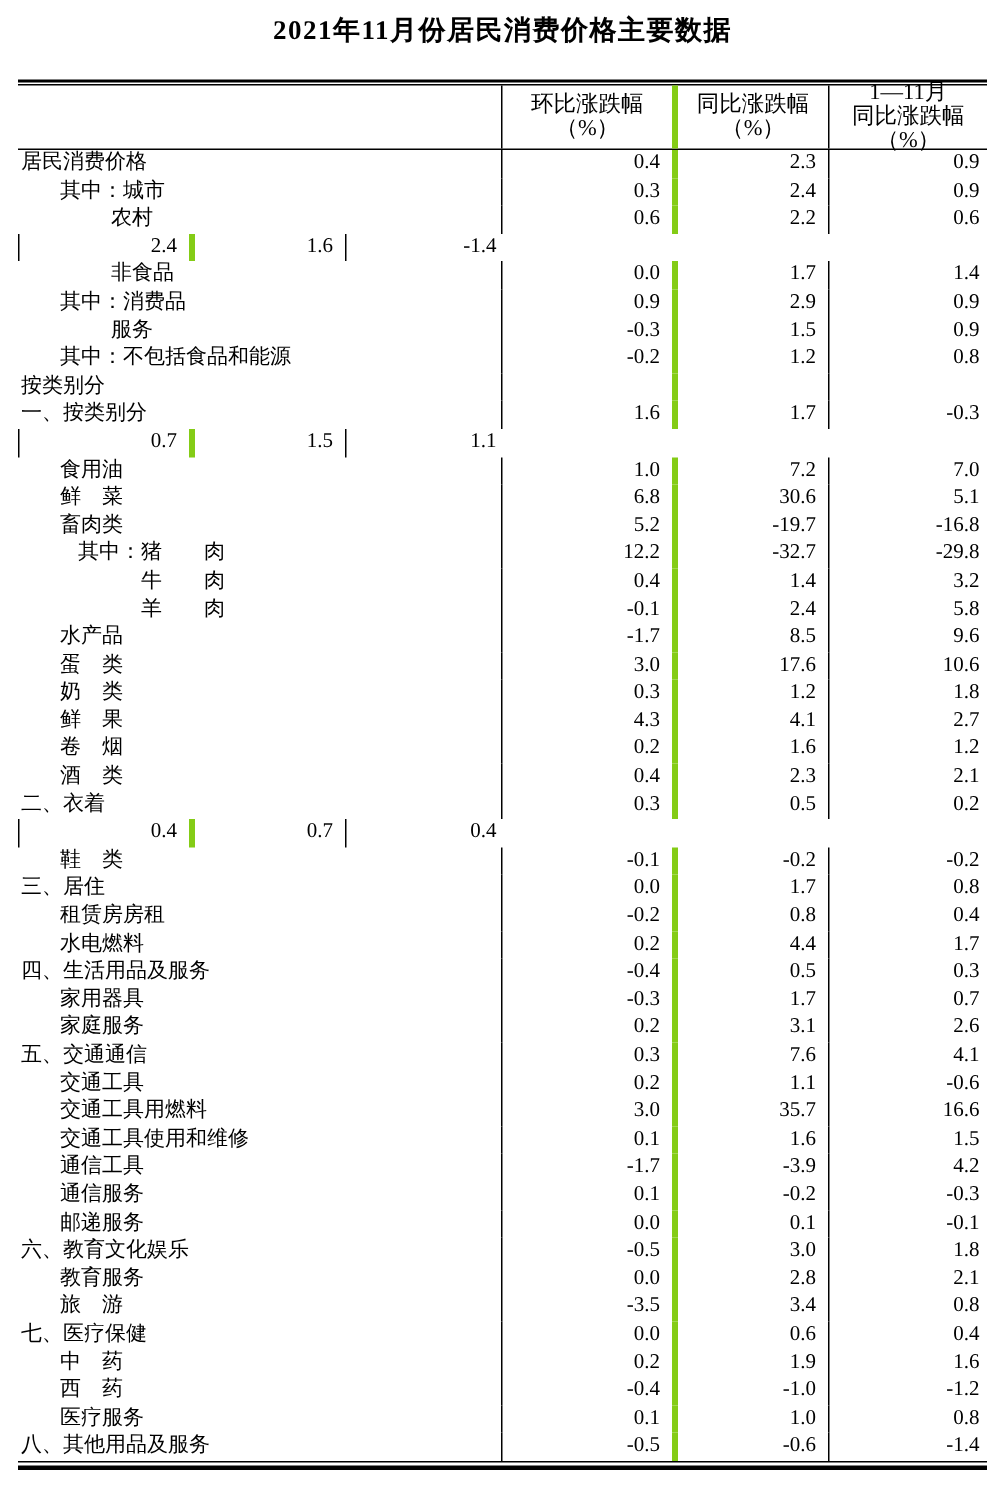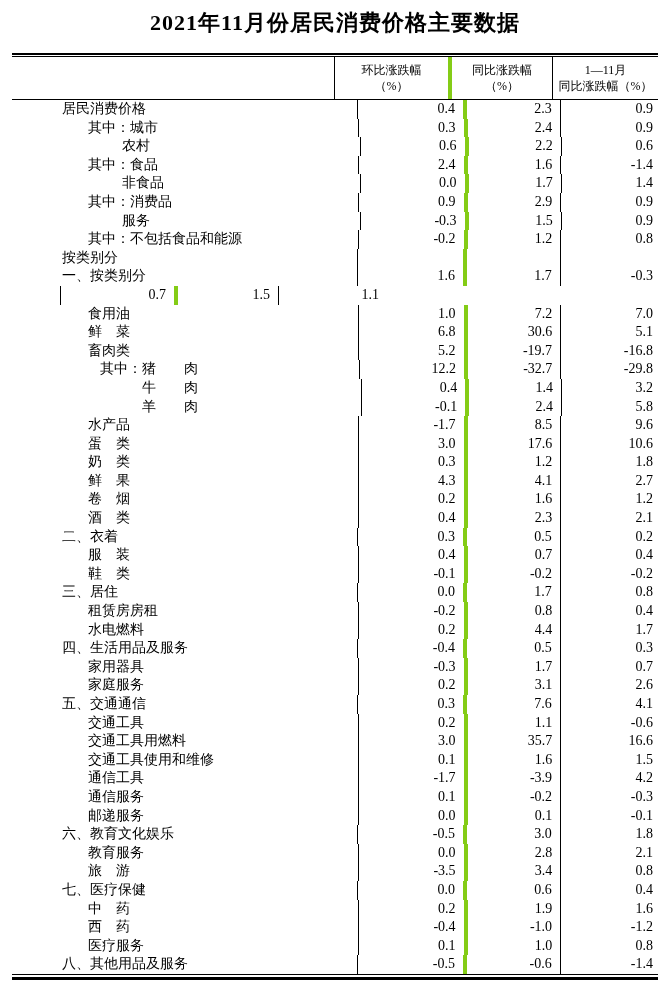--- a/index.html
+++ b/index.html
@@ -7,42 +7,42 @@
     position:relative;
     width:670px;height:990px;
     background:#ffffff;
     color:#000;
     font-family:"Liberation Serif","DejaVu Serif",serif;
     overflow:hidden;
   }
   .title{
     position:absolute;top:8px;left:0;width:670px;
     text-align:center;
-    font-size:22px;font-weight:bold;
+    font-size:18px;font-weight:bold;
     letter-spacing:1px;
   }
   .table-wrap{
     position:absolute;top:53px;left:12px;width:646px;
   }
   .top-rule{height:1px;border-top:2px solid #000;border-bottom:1px solid #000;}
   .thead{
     display:flex;height:42px;border-bottom:1px solid #000;
   }
   .thead .hcell{
     display:flex;flex-direction:column;justify-content:center;
-    text-align:center;font-size:12px;line-height:16px;
+    text-align:center;font-size:15px;line-height:16px;
     box-sizing:border-box;
     align-items:center;
   }
   .c1{width:322px;}
   .c2{width:114px;border-left:1px solid #000;}
   .c3{width:104px;border-left:4px solid #84cc16;}
   .c4{width:106px;border-left:1px solid #000;}
   .tbody .row{
-    display:flex;height:18.6px;margin-left:48px;
+    display:flex;height:18.6px;
   }
   .tbody .cell{
     box-sizing:border-box;
     font-size:14px;line-height:18.6px;
     white-space:nowrap;overflow:hidden;
   }
   .tbody .lbl{text-align:left;}
   .tbody .val{text-align:right;padding-right:8px;}
   .tbody .val.c4{padding-right:5px;}
   .ind-0{padding-left:2px;}
@@ -90,21 +90,20 @@
           <div class="cell val c3">2.4</div>
           <div class="cell val c4">0.9</div>
         </div>
         <div class="row">
           <div class="cell lbl c1 ind-2">农村</div>
           <div class="cell val c2">0.6</div>
           <div class="cell val c3">2.2</div>
           <div class="cell val c4">0.6</div>
         </div>
         <div class="row">
-          <div class="cell lbl c1 ind-1">其中：食品</div>
           <div class="cell val c2">2.4</div>
           <div class="cell val c3">1.6</div>
           <div class="cell val c4">-1.4</div>
         </div>
         <div class="row">
           <div class="cell lbl c1 ind-2">非食品</div>
           <div class="cell val c2">0.0</div>
           <div class="cell val c3">1.7</div>
           <div class="cell val c4">1.4</div>
         </div>
@@ -215,21 +214,20 @@
           <div class="cell val c3">2.3</div>
           <div class="cell val c4">2.1</div>
         </div>
         <div class="row">
           <div class="cell lbl c1 ind-0">二、衣着</div>
           <div class="cell val c2">0.3</div>
           <div class="cell val c3">0.5</div>
           <div class="cell val c4">0.2</div>
         </div>
         <div class="row">
-          <div class="cell lbl c1 ind-1">服　装</div>
           <div class="cell val c2">0.4</div>
           <div class="cell val c3">0.7</div>
           <div class="cell val c4">0.4</div>
         </div>
         <div class="row">
           <div class="cell lbl c1 ind-1">鞋　类</div>
           <div class="cell val c2">-0.1</div>
           <div class="cell val c3">-0.2</div>
           <div class="cell val c4">-0.2</div>
         </div>

